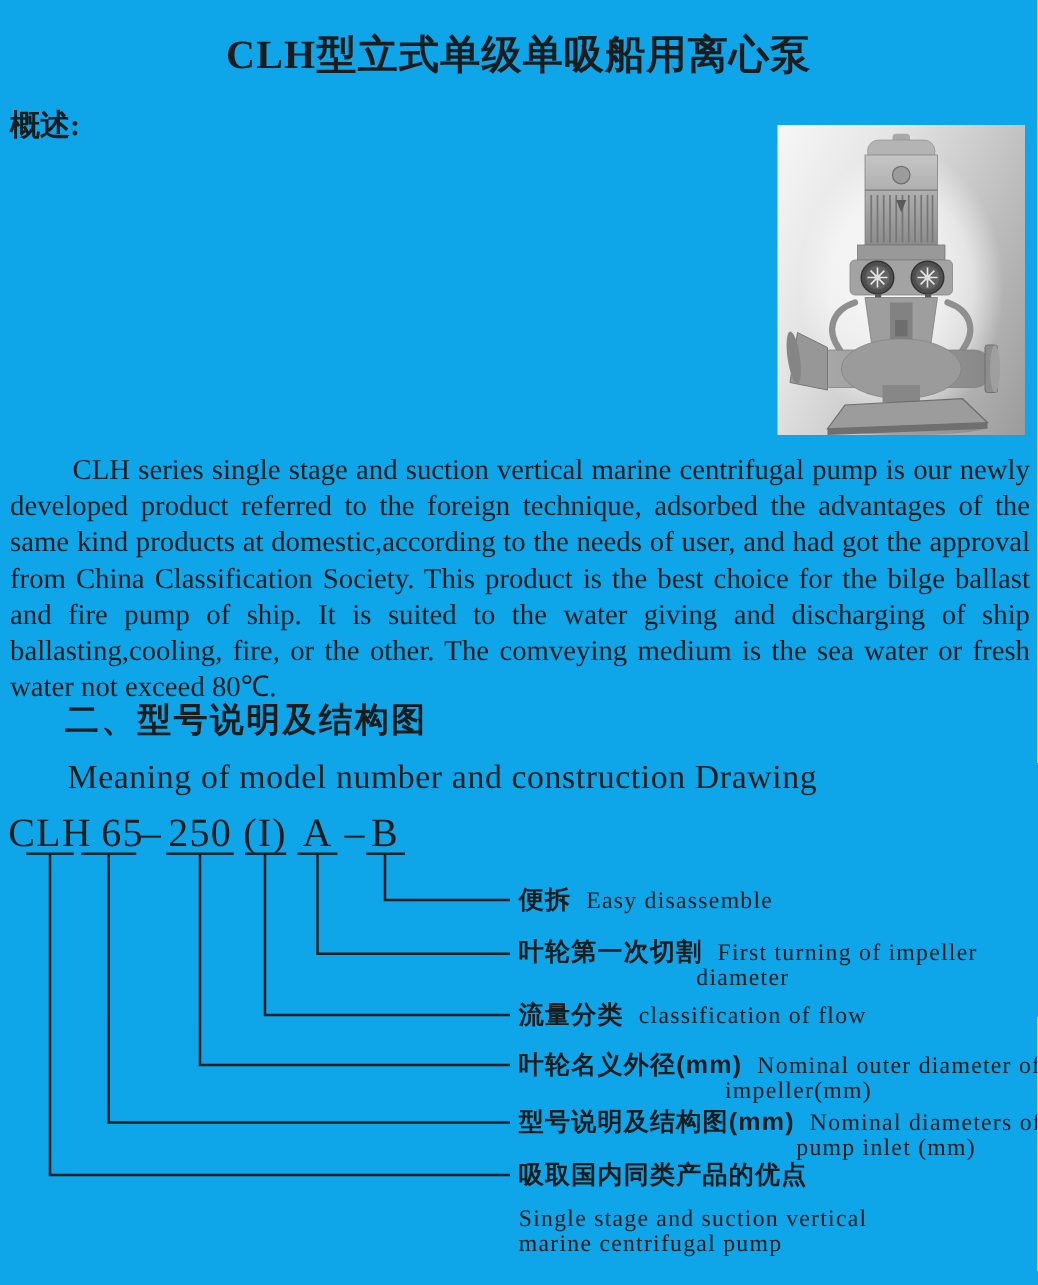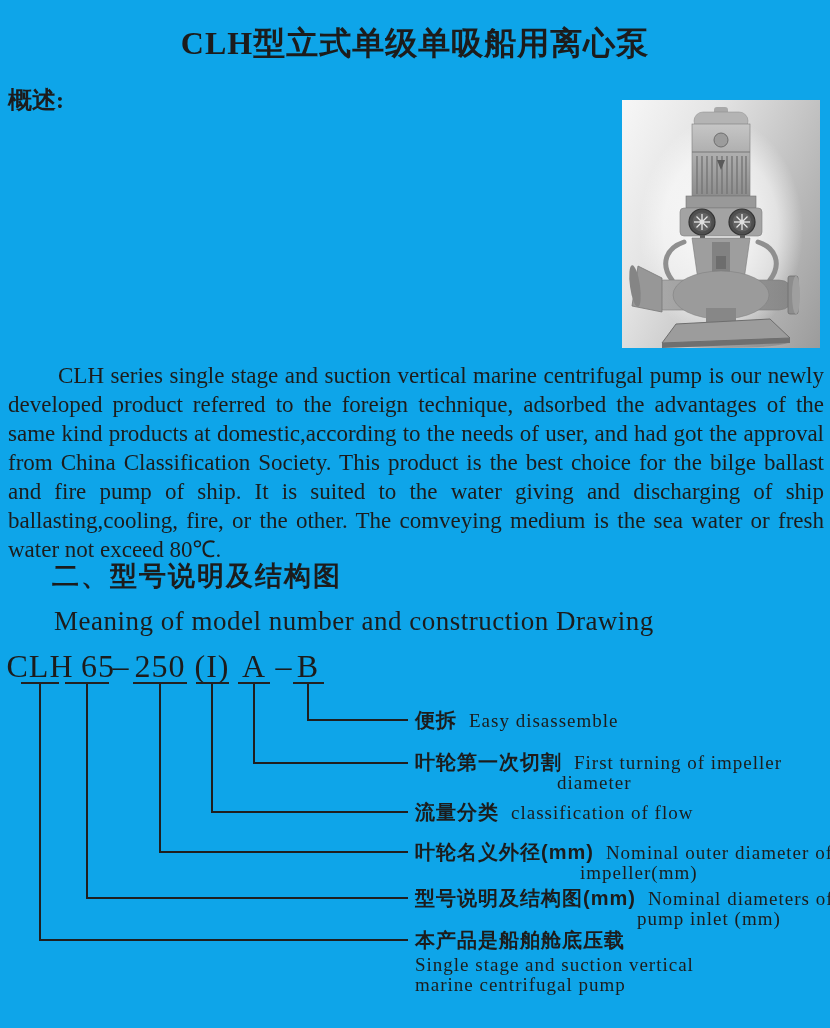--- a/index.html
+++ b/index.html
@@ -31,21 +31,21 @@
   .uline{position:absolute;top:682px;height:2px;background:#222;}
 
   .connectors{position:absolute;left:0;top:684px;}
 
   .dlabel{position:absolute;left:415px;font-size:19px;line-height:20px;white-space:nowrap;}
   .dlabel .cn{font-family:"Liberation Sans",sans-serif;font-weight:bold;font-size:20px;
               letter-spacing:1px;}
   .dlabel .en{margin-left:12px;letter-spacing:1px;}
   .dlabel .en2{letter-spacing:1px;}
   .dlabel.stack .cn{display:block;}
-  .dlabel.stack .en{display:block;margin-left:0;margin-top:5px;}
+  .dlabel.stack .en{display:block;margin-left:0;margin-top:16px;}
 </style>
 </head>
 <body>
 
 <div class="page">
 
   <div class="title">CLH型立式单级单吸船用离心泵</div>
 
   <div class="ov-head">概述:</div>
 
@@ -185,18 +185,18 @@
     <span class="cn">叶轮名义外径(mm)</span><span class="en">Nominal outer diameter of</span>
     <div class="en2" style="margin-left:165px">impeller(mm)</div>
   </div>
 
   <div class="dlabel" style="top:888px">
     <span class="cn">型号说明及结构图(mm)</span><span class="en">Nominal diameters of</span>
     <div class="en2" style="margin-left:222px">pump inlet (mm)</div>
   </div>
 
   <div class="dlabel stack" style="top:930px">
-    <span class="cn">本产品是船舶舱底压载</span>
+    <span class="cn">吸取国内同类产品的优点</span>
       <span class="en">Single stage and suction vertical</span>
     <div class="en2">marine centrifugal pump</div>
   </div>
 
 </div>
 
 </body></html>

